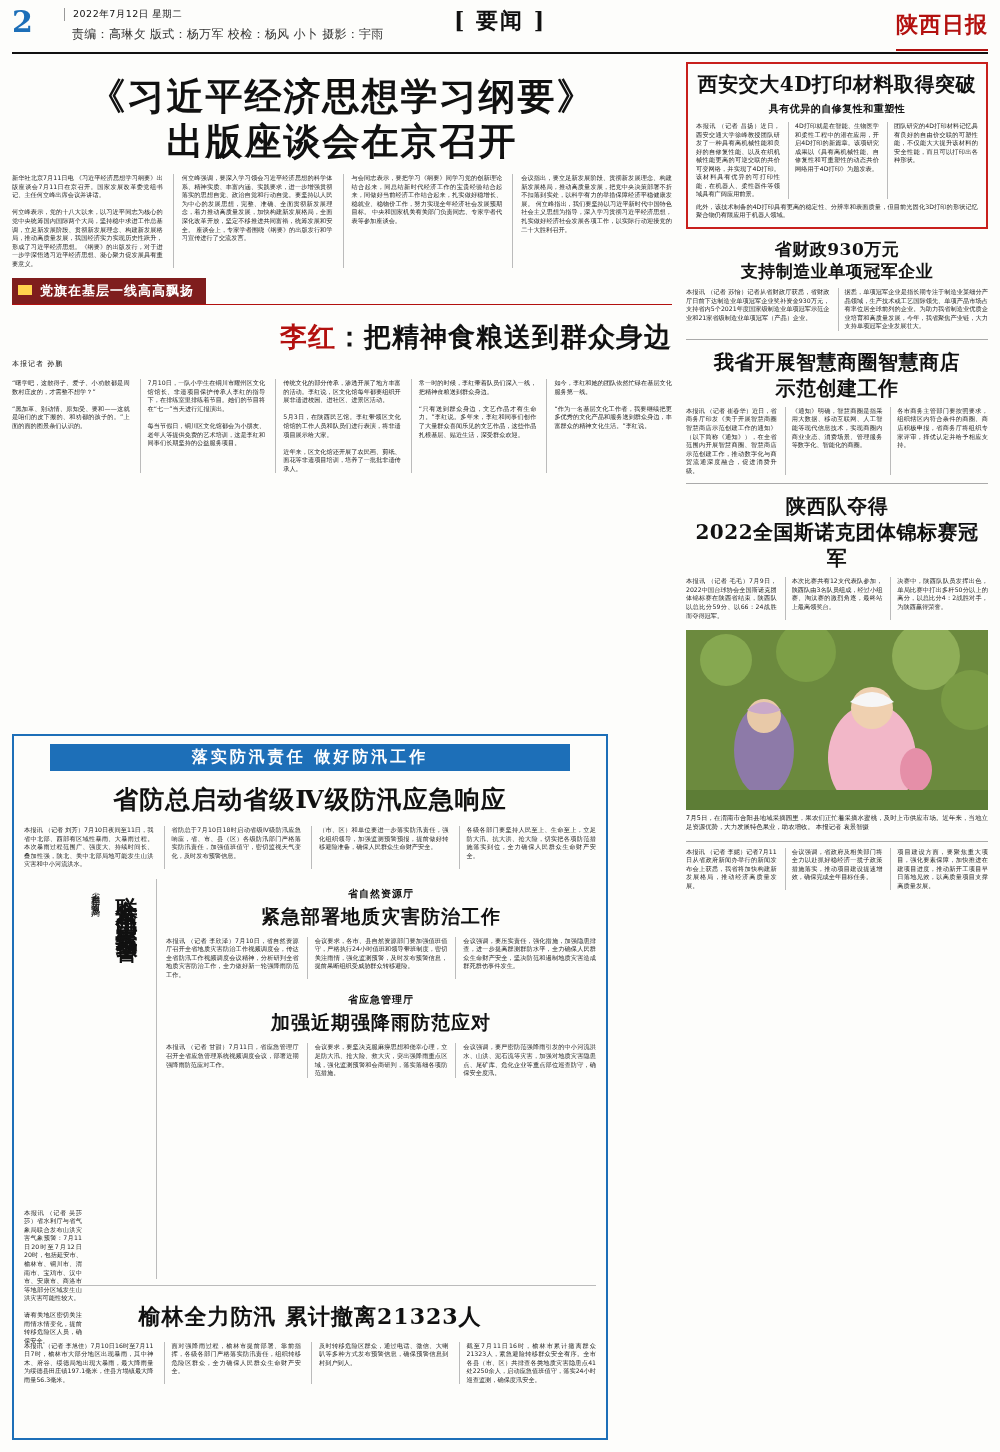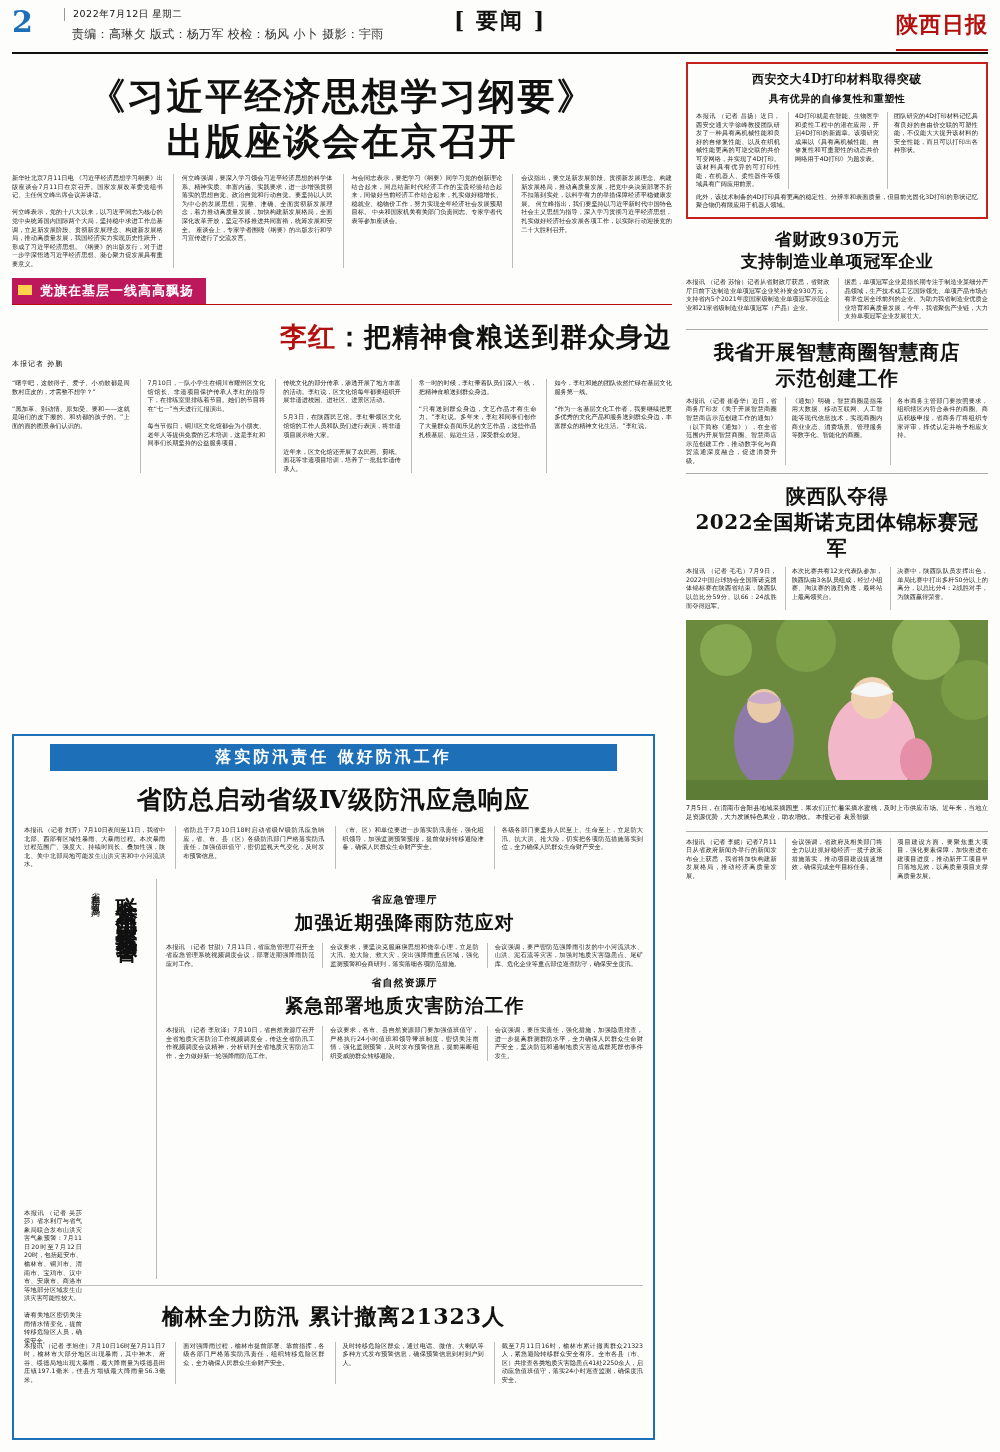--- a/index.html
+++ b/index.html
@@ -28,39 +28,39 @@
 
   
   .main-left{position:absolute;left:12px;top:56px;width:660px;}
   .headline1{font-family:"DejaVu Serif","Liberation Serif",serif;text-align:center;font-weight:bold;font-size:37px;line-height:1.22;letter-spacing:2px;margin:12px 0 6px 0;}
   .cols4{display:flex;gap:10px;margin-top:10px;}
   .cols4 > div{flex:1;}
   .cols5 > div{flex:1;}
 
   
   .redbanner{margin-top:10px;position:relative;height:26px;border-bottom:1px solid #b3110f;}
-  .redbanner .flag{position:absolute;left:0;top:0;background:#be185d;color:#fff;font-size:13px;font-weight:bold;padding:4px 12px 4px 28px;letter-spacing:1px;}
+  .redbanner .flag{position:absolute;left:0;top:0;background:#7f1d1d;color:#fff;font-size:13px;font-weight:bold;padding:4px 12px 4px 28px;letter-spacing:1px;}
   .redbanner .flag:before{content:"";position:absolute;left:6px;top:7px;width:14px;height:10px;background:#ffd24d;}
   .headline2{font-family:"DejaVu Serif","Liberation Serif",serif;text-align:right;font-weight:bold;font-size:27px;letter-spacing:1px;margin:14px 0 4px 0;}
   .headline2 .name{color:#b3110f;}
 
   
-  .floodbox{position:absolute;left:12px;top:728px;width:643px;height:706px;border:2px solid #1d6fb8;box-sizing:border-box;padding:8px 10px;}
+  .floodbox{position:absolute;left:12px;top:728px;width:596px;height:706px;border:2px solid #1d6fb8;box-sizing:border-box;padding:8px 10px;}
   .floodtitle{background:#1d6fb8;color:#fff;text-align:center;font-size:16px;font-weight:bold;letter-spacing:3px;padding:3px 0;margin:0 26px;}
   .headline3{font-family:"DejaVu Serif","Liberation Serif",serif;text-align:center;font-weight:bold;font-size:25px;letter-spacing:1px;margin:12px 0 8px 0;}
   .subhead{font-family:"DejaVu Serif","Liberation Serif",serif;text-align:center;font-weight:bold;font-size:10px;letter-spacing:1px;margin:8px 0 3px 0;}
   .subhead2{font-family:"DejaVu Serif","Liberation Serif",serif;text-align:center;font-weight:bold;font-size:19px;letter-spacing:1px;margin:2px 0 7px 0;}
   .vert-head{writing-mode:vertical-rl;text-orientation:upright;font-family:"DejaVu Serif","Liberation Serif",serif;font-weight:bold;font-size:22px;letter-spacing:4px;line-height:1.15;margin:0 auto;}
   .vert-small{writing-mode:vertical-rl;text-orientation:upright;font-size:9px;letter-spacing:2px;margin:6px auto 0 auto;}
   .headline4{font-family:"DejaVu Serif","Liberation Serif",serif;text-align:center;font-weight:bold;font-size:22px;letter-spacing:1px;margin:10px 0 6px 0;}
 
   
   .right{position:absolute;left:686px;top:56px;width:302px;}
   .redbox{border:2px solid #c8201c;padding:7px 8px;box-sizing:border-box;}
-  .rb-title{font-family:"DejaVu Serif","Liberation Serif",serif;text-align:center;font-weight:bold;font-size:12px;letter-spacing:.5px;margin-bottom:4px;}
+  .rb-title{font-family:"DejaVu Serif","Liberation Serif",serif;text-align:center;font-weight:bold;font-size:20px;letter-spacing:.5px;margin-bottom:4px;}
   .rb-sub{text-align:center;font-size:10px;font-weight:bold;margin-bottom:6px;letter-spacing:.5px;}
   .r-head{font-family:"DejaVu Serif","Liberation Serif",serif;text-align:center;font-weight:bold;font-size:17px;line-height:1.3;letter-spacing:.5px;margin:9px 0 6px 0;}
   .r-head.small{font-size:20px;}
   .hr-thin{border-top:1px solid #aaa;margin:8px 0 0 0;}
   .photo{width:302px;height:180px;position:relative;overflow:hidden;background:linear-gradient(#5f7f3a,#87a44f);}
   .caption{font-size:6.4px;line-height:1.45;text-align:justify;margin-top:4px;color:#222;}
   .cols2{display:flex;gap:8px;}
   .cols3{display:flex;gap:8px;}
   .cols2>div,.cols3>div{flex:1;}
 </style>
@@ -145,40 +145,40 @@
       <div style="width:122px;display:flex;flex-direction:row-reverse;align-items:flex-start;">
         <div class="vert-head">联合发布山洪灾害气象预警</div>
         <div class="vert-small">省水利厅与省气象局</div>
         <div class="tiny" style="width:58px;margin-top:330px;white-space:pre-line">本报讯 （记者 吴莎莎）省水利厅与省气象局联合发布山洪灾害气象预警：7月11日20时至7月12日20时，包括延安市、榆林市、铜川市、渭南市、宝鸡市、汉中市、安康市、商洛市等地部分区域发生山洪灾害可能性较大。
 
 请有关地区密切关注雨情水情变化，提前转移危险区人员，确保安全。</div>
       </div>
 
       <div style="flex:1;border-left:1px solid #bbb;padding-left:9px;">
 
+        <div>
+          <div class="subhead">省自然资源厅</div>
+          <div class="subhead2">紧急部署地质灾害防治工作</div>
+          <div class="cols3">
+            <div class="tiny">本报讯 （记者 李欣泽）7月10日，省自然资源厅召开全省地质灾害防治工作视频调度会，传达全省防汛工作视频调度会议精神，分析研判全省地质灾害防治工作，全力做好新一轮强降雨防范工作。</div>
+            <div class="tiny col-rule" style="padding-left:7px">会议要求，各市、县自然资源部门要加强值班值守，严格执行24小时值班和领导带班制度，密切关注雨情，强化监测预警，及时发布预警信息，提前果断组织受威胁群众转移避险。</div>
+            <div class="tiny col-rule" style="padding-left:7px">会议强调，要压实责任，强化措施，加强隐患排查，进一步提高群测群防水平，全力确保人民群众生命财产安全，坚决防范和遏制地质灾害造成群死群伤事件发生。</div>
+          </div>
+        </div>
+
         <div style="margin-top:14px">
           <div class="subhead">省应急管理厅</div>
           <div class="subhead2">加强近期强降雨防范应对</div>
           <div class="cols3">
             <div class="tiny">本报讯 （记者 甘甜）7月11日，省应急管理厅召开全省应急管理系统视频调度会议，部署近期强降雨防范应对工作。</div>
             <div class="tiny col-rule" style="padding-left:7px">会议要求，要坚决克服麻痹思想和侥幸心理，立足防大汛、抢大险、救大灾，突出强降雨重点区域，强化监测预警和会商研判，落实落细各项防范措施。</div>
             <div class="tiny col-rule" style="padding-left:7px">会议强调，要严密防范强降雨引发的中小河流洪水、山洪、泥石流等灾害，加强对地质灾害隐患点、尾矿库、危化企业等重点部位巡查防守，确保安全度汛。</div>
           </div>
         </div>
 
-        <div>
-          <div class="subhead">省自然资源厅</div>
-          <div class="subhead2">紧急部署地质灾害防治工作</div>
-          <div class="cols3">
-            <div class="tiny">本报讯 （记者 李欣泽）7月10日，省自然资源厅召开全省地质灾害防治工作视频调度会，传达全省防汛工作视频调度会议精神，分析研判全省地质灾害防治工作，全力做好新一轮强降雨防范工作。</div>
-            <div class="tiny col-rule" style="padding-left:7px">会议要求，各市、县自然资源部门要加强值班值守，严格执行24小时值班和领导带班制度，密切关注雨情，强化监测预警，及时发布预警信息，提前果断组织受威胁群众转移避险。</div>
-            <div class="tiny col-rule" style="padding-left:7px">会议强调，要压实责任，强化措施，加强隐患排查，进一步提高群测群防水平，全力确保人民群众生命财产安全，坚决防范和遏制地质灾害造成群死群伤事件发生。</div>
-          </div>
-        </div>
-
       </div>
     </div>
 
     <div style="margin-top:6px;border-top:1px solid #bbb;padding-top:6px;">
       <div class="headline4">榆林全力防汛    累计撤离21323人</div>
       <div class="cols4">
         <div class="tiny">本报讯 （记者 李旭佳）7月10日16时至7月11日7时，榆林市大部分地区出现暴雨，其中神木、府谷、绥德局地出现大暴雨，最大降雨量为绥德县田庄镇197.1毫米，佳县方塌镇最大降雨量56.3毫米。</div>
         <div class="tiny col-rule" style="padding-left:7px">面对强降雨过程，榆林市提前部署、靠前指挥，各级各部门严格落实防汛责任，组织转移危险区群众，全力确保人民群众生命财产安全。</div>
         <div class="tiny col-rule" style="padding-left:7px">及时转移危险区群众，通过电话、微信、大喇叭等多种方式发布预警信息，确保预警信息到村到户到人。</div>
         <div class="tiny col-rule" style="padding-left:7px">截至7月11日16时，榆林市累计撤离群众21323人，紧急避险转移群众安全有序。全市各县（市、区）共排查各类地质灾害隐患点41处2250余人，启动应急值班值守，落实24小时巡查监测，确保度汛安全。</div>

